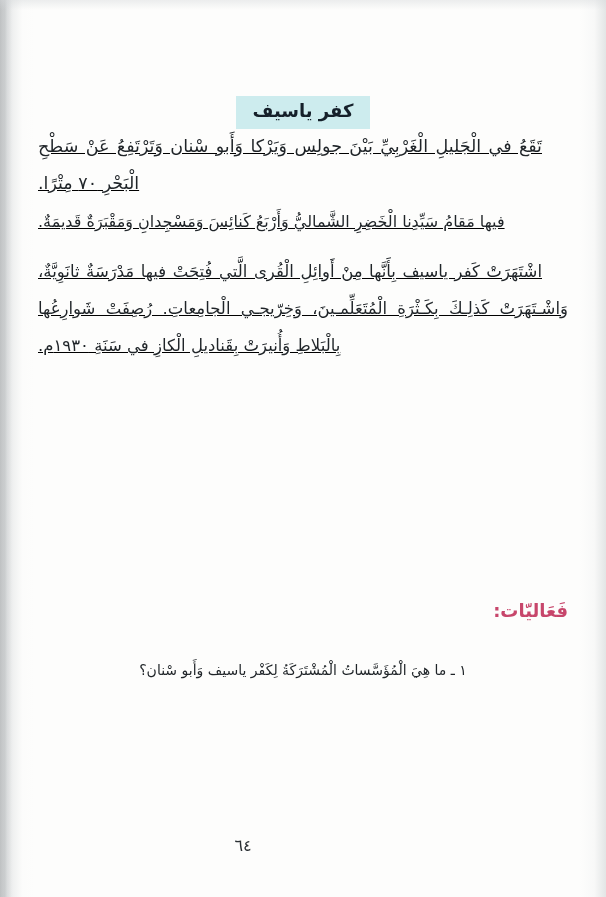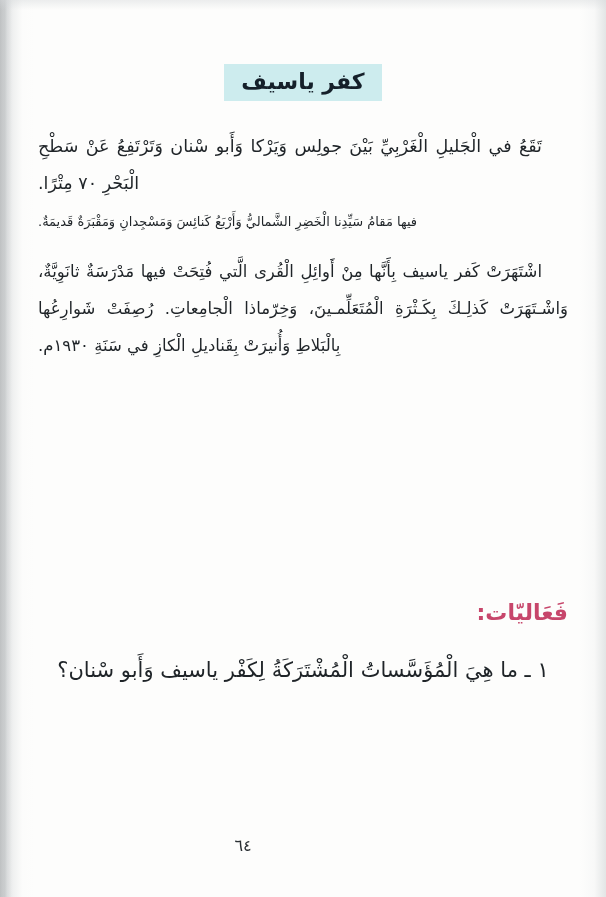--- a/index.html
+++ b/index.html
@@ -86,72 +86,74 @@
     top: 64px;
     left: 0;
     width: 606px;
     text-align: center;
   }
   .title-hl {
     display: inline-block;
     background: #cdecee;
     padding: 5px 17px 7px 17px;
     color: #15202a;
-    font-size: 22px;
+    font-size: 18px;
     font-weight: bold;
     line-height: 1.15;
     letter-spacing: 0.5px;
+    margin-top: 32px;
   }
 
   
   .body-block {
     position: absolute;
     top: 128px;
     right: 38px;
     width: 530px;
+    text-decoration: underline;
   }
   p.para {
     margin: 0 0 2px 0;
     text-align: justify;
     text-align-last: left;
     color: #1f2428;
     font-size: 17.5px;
     line-height: 37px;
     text-indent: 26px;
     font-weight: normal;
   }
   p.para.p2 { font-size: 16.5px; line-height: 37px; }
-  p.para.p3 { font-size: 13px; line-height: 35px; }
+  p.para.p3 { font-size: 16px; line-height: 35px; }
   p.para.p4 { font-size: 16.5px; line-height: 37px; }
   .para-gap { height: 12px; }
 
   
   .activities-heading {
     position: absolute;
     top: 600px;
     right: 38px;
     color: #c7466b;
-    font-size: 22px;
+    font-size: 18px;
     font-weight: bold;
     letter-spacing: 0.3px;
   }
 
   
   .questions {
     position: absolute;
     top: 652px;
     left: 0;
     width: 606px;
     padding: 0 34px;
     box-sizing: border-box;
   }
   .q-item {
     text-align: center;
     color: #1f2428;
-    font-size: 21px;
+    font-size: 14px;
     line-height: 36.5px;
     margin: 0;
     white-space: nowrap;
   }
 
   
   .page-number {
     position: absolute;
     top: 836px;
     left: 0;
@@ -175,21 +177,21 @@
   <div class="content">
 
     <div class="title-row">
       <span class="title-hl">كفر ياسيف</span>
     </div>
 
     <div class="body-block">
       <p class="para p1">تَقَعُ في الْجَليلِ الْغَرْبِيِّ بَيْنَ جولِس وَيَرْكا وَأَبو سْنان وَتَرْتَفِعُ عَنْ سَطْحِ الْبَحْرِ ٧٠ مِتْرًا.</p>
       <p class="para p3">فيها مَقامُ سَيِّدِنا الْخَضِرِ الشَّماليُّ وَأَرْبَعُ كَنائِسَ وَمَسْجِدانِ وَمَقْبَرَةٌ قَديمَةٌ.</p>
       <div class="para-gap"></div>
-      <p class="para p4">اشْتَهَرَتْ كَفر ياسيف بِأَنَّها مِنْ أَوائِلِ الْقُرى الَّتي فُتِحَتْ فيها مَدْرَسَةٌ ثانَوِيَّةٌ، وَاشْـتَهَرَتْ كَذلِـكَ بِكَـثْرَةِ الْمُتَعَلِّمـينَ، وَخِرّماذا الْجامِعاتِ. رُصِفَتْ شَوارِعُها بِالْبَلاطِ وَأُنيرَتْ بِقَناديلِ الْكازِ في سَنَةِ ١٩٣٠م.</p>
+      <p class="para p4">اشْتَهَرَتْ كَفر ياسيف بِأَنَّها مِنْ أَوائِلِ الْقُرى الَّتي فُتِحَتْ فيها مَدْرَسَةٌ ثانَوِيَّةٌ، وَاشْـتَهَرَتْ كَذلِـكَ بِكَـثْرَةِ الْمُتَعَلِّمـينَ، وَخِرّيجـي الْجامِعاتِ. رُصِفَتْ شَوارِعُها بِالْبَلاطِ وَأُنيرَتْ بِقَناديلِ الْكازِ في سَنَةِ ١٩٣٠م.</p>
     </div>
 
     <div class="activities-heading">فَعَاليّات:</div>
 
     <div class="questions">
       <p class="q-item">١ ـ ما هِيَ الْمُؤَسَّساتُ الْمُشْتَرَكَةُ لِكَفْر ياسيف وَأَبو سْنان؟</p>
     </div>
 
     <div class="page-number">٦٤</div>
 

